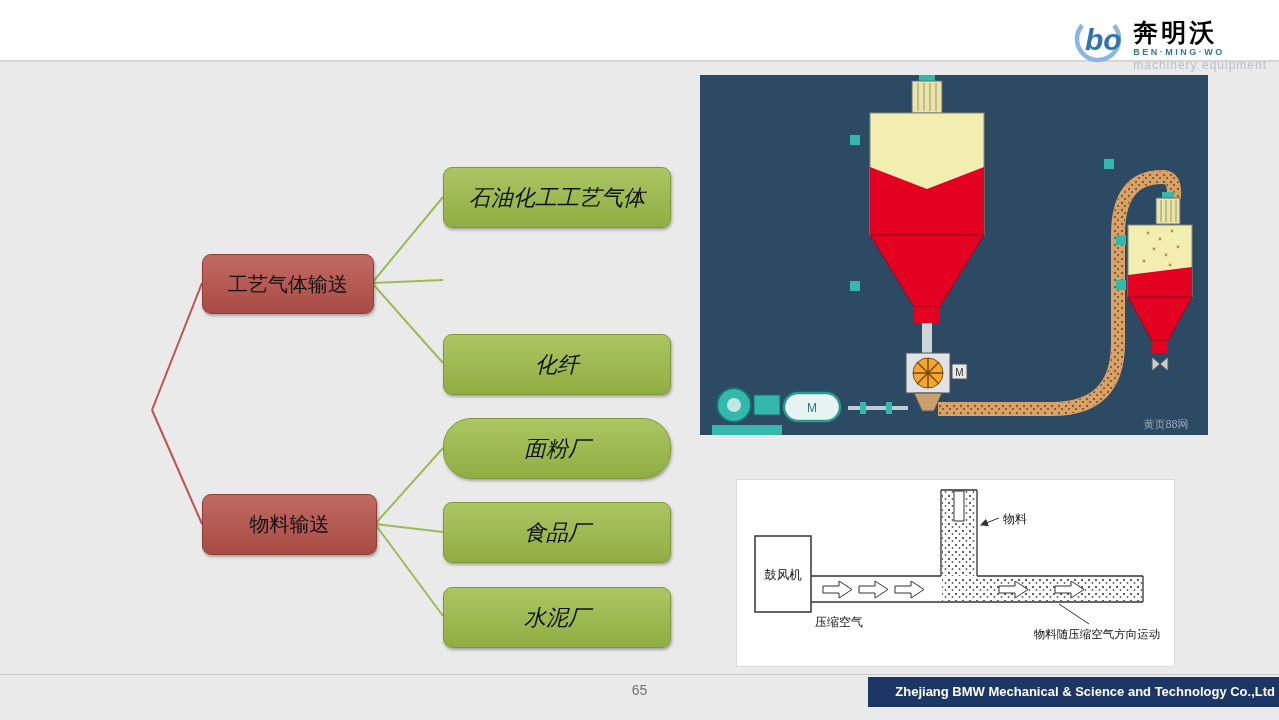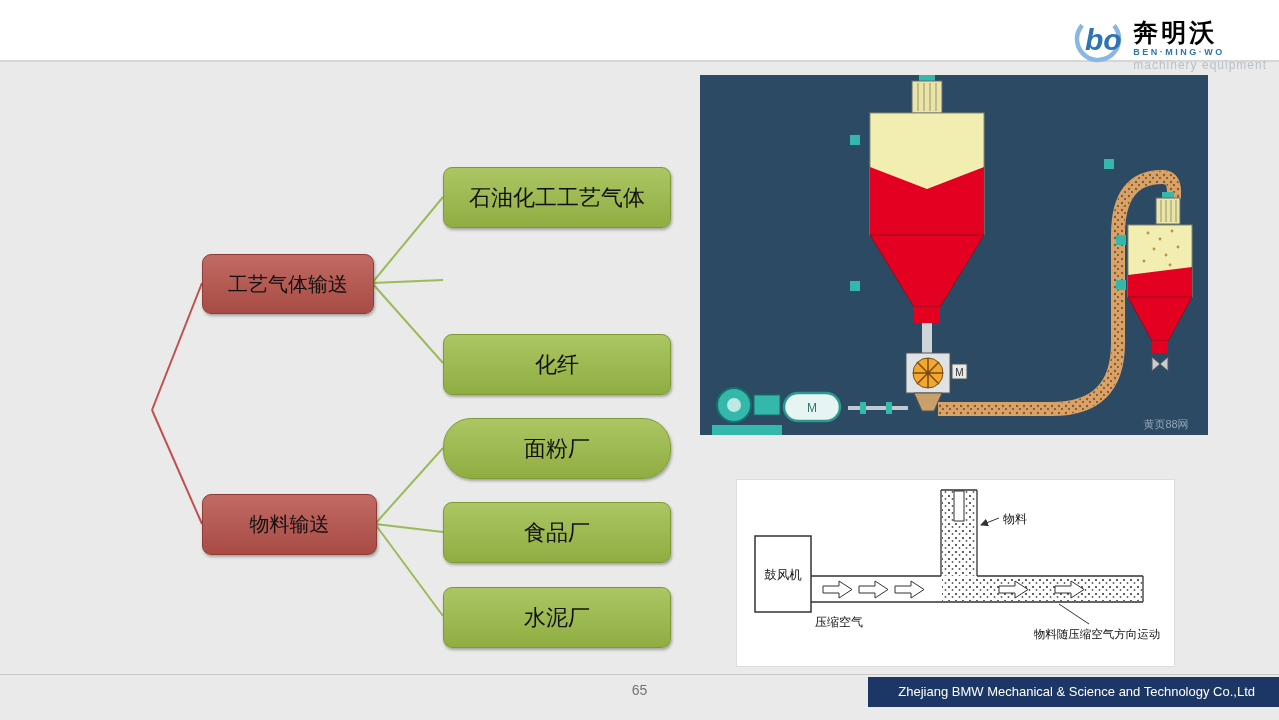--- a/index.html
+++ b/index.html
@@ -30,43 +30,43 @@
 
   
   .connectors { position:absolute; left:0; top:0; width:1279px; height:720px; z-index:1; pointer-events:none; }
   .node {
     position:absolute; z-index:2; display:flex; align-items:center; justify-content:center;
     border-radius:9px; color:#101010; text-align:center;
     box-shadow:1px 2px 3px rgba(0,0,0,.30);
   }
   .node.blue  { background:linear-gradient(180deg,#7ba3d4,#4e7cba); border:1px solid #3c67a3; }
   .node.red   { background:linear-gradient(180deg,#c16a63,#a84b45); border:1px solid #8f3c37; }
-  .node.green { background:linear-gradient(180deg,#abc663,#90ad42); border:1px solid #7d9a37; }
+  .node.green { background:linear-gradient(180deg,#abc663,#90ad42); border:1px solid #7d9a37;font-style:italic; }
   #node-root { left:38px;  top:383px; width:114px; height:54px; font-size:20px; }
   #node-mid1 { left:202px; top:254px; width:170px; height:58px; font-size:20px; }
   #node-mid2 { left:202px; top:494px; width:173px; height:59px; font-size:20px; }
   .leaf      { left:443px; width:226px; height:59px; font-size:22px; }
   #leaf-0 { top:167px; } #leaf-1 { top:250px; } #leaf-2 { top:334px; }
   #leaf-3 { top:418px;border-radius:28px; } #leaf-4 { top:502px; } #leaf-5 { top:587px; }
 
   
   .system-diagram    { position:absolute; left:700px; top:75px;  width:508px; height:360px; z-index:2; }
   .principle-diagram { position:absolute; left:737px; top:480px; width:437px; height:186px; z-index:2;
                        background:#fff; box-shadow:0 0 0 1px #dcdcdc; }
 
   
   .footer-line { position:absolute; left:0; right:0; top:674px; border-top:1px solid #c9c9c9; }
   .page-num {
     position:absolute; left:0; right:0; top:682px; text-align:center;
     font-size:14px; color:#737373; z-index:2;
   }
   .company-bar {
     position:absolute; left:868px; right:0; top:677px; height:30px; z-index:3;
-    background:#1c3765; color:#ffffff; font-size:13px; font-weight:normal;
-    line-height:30px; text-align:right; padding-right:24px; box-sizing:border-box;
+    background:#1c3765; color:#ffffff; font-size:13px; font-weight:bold;
+    line-height:30px; text-align:right; padding-right:4px; box-sizing:border-box;
   }
 </style>
 </head>
 <body>
 
 <div class="slide">
 
   <header class="topbar">
     <div class="logo">
       <svg class="logo-mark" viewBox="0 0 58 50">

